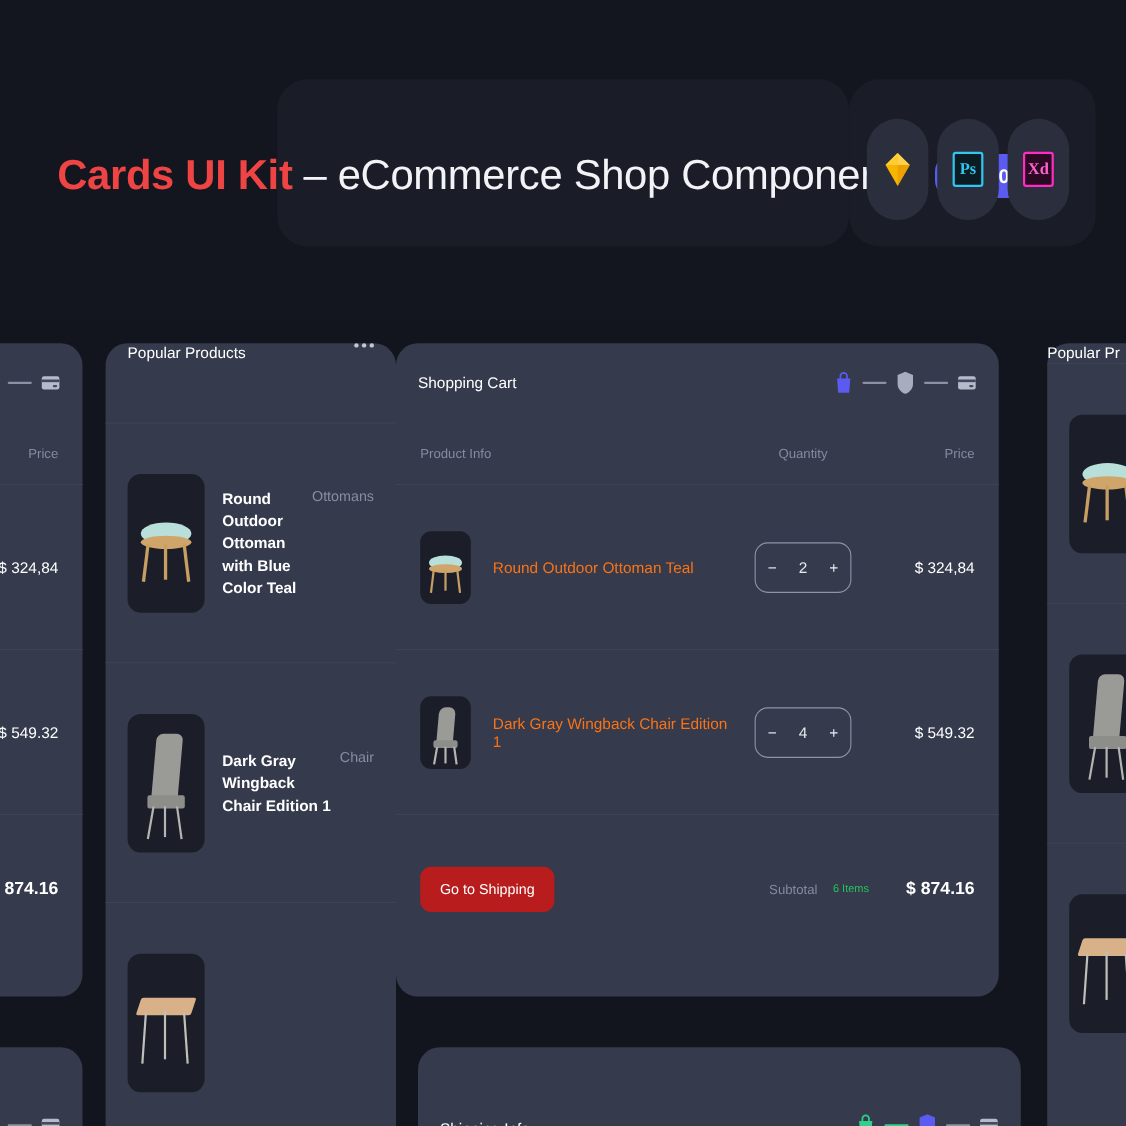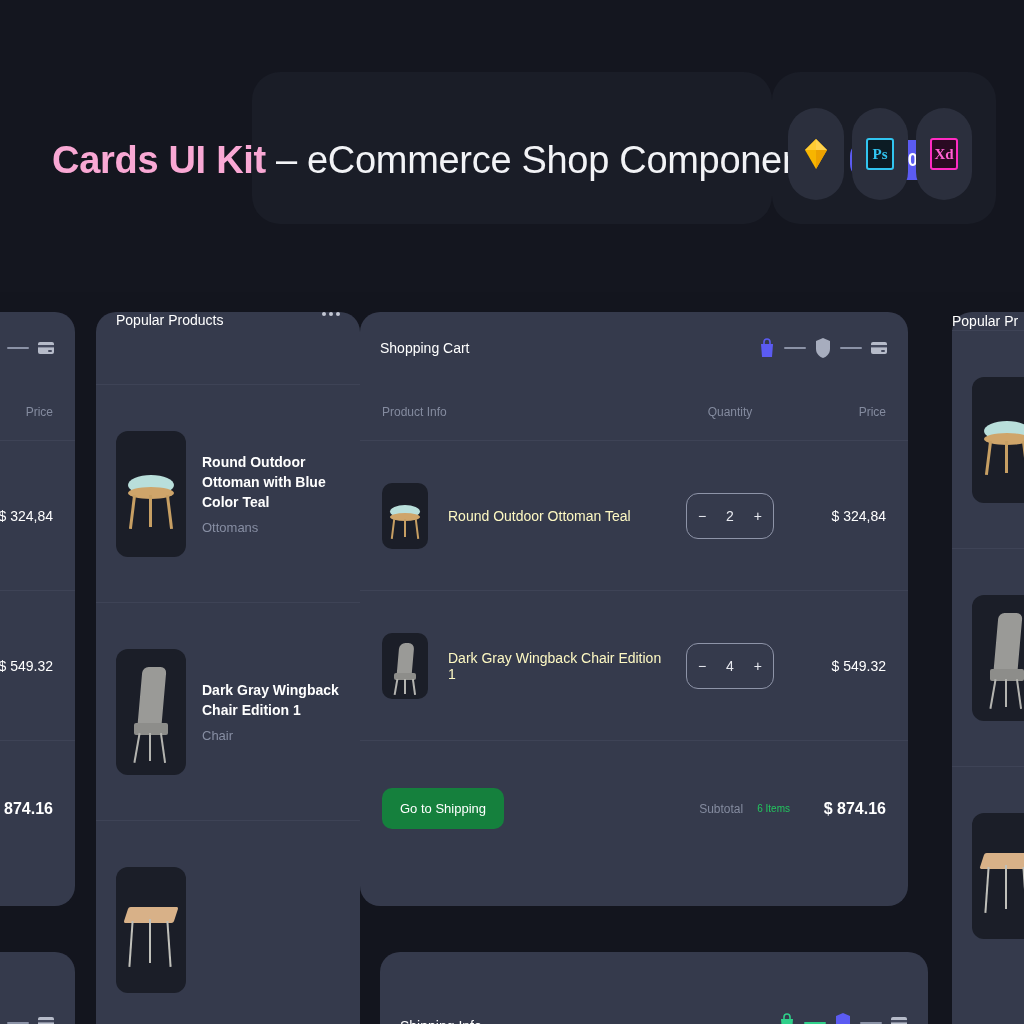--- a/index.html
+++ b/index.html
@@ -19,21 +19,21 @@
   }
   .icon-panel {
     position: absolute; left: 772px; top: 72px; width: 224px; height: 152px;
     background: #1a1d27; border-radius: 28px;
   }
   .title-row {
     position: absolute; left: 52px; top: 128px; height: 64px;
     display: flex; align-items: center; gap: 0px; z-index: 5;
   }
   .title-bold {
-    font-size: 38px; font-weight: bold; color: #f9a8d4;
+    font-size: 38px; font-weight: bold; color: #ef4444;
     letter-spacing: -0.3px; white-space: nowrap;
   }
   .title-light {
     font-size: 38px; font-weight: 300; color: #f2f3f6;
     letter-spacing: -0.3px; white-space: nowrap; margin-left: 10px;
   }
   .part-badge {
     margin-left: 18px; background: #5b5bf2; color: #fff;
     font-size: 18px; font-weight: bold; border-radius: 16px;
     padding: 11px 18px; white-space: nowrap; line-height: 1;
@@ -59,44 +59,44 @@
   .card { position: absolute; background: #353a4c; border-radius: 20px; }
   .card-title { font-size: 14px; color: #ffffff; font-weight: 500; }
   .dots { display: flex; gap: 3px; }
   .dots i { width: 4px; height: 4px; border-radius: 50%; background: #c3c7d4; display: block; }
 
   
   #popular-card { left: 96px; top: 312px; width: 264px; height: 760px; }
   #popular-card .pp-head { height: 72px; display: flex; align-items: flex-start; justify-content: space-between; padding: 0 20px; }
   .pp-row { display: flex; align-items: center; gap: 16px; padding: 18px 20px; height: 218px; border-top: 1px solid #3e4356; }
   .pp-thumb { width: 70px; height: 126px; border-radius: 12px; background: #1b1e28; flex: none; position: relative; overflow: hidden; }
-  .pp-text { display: flex; flex-direction: column; gap: 8px; }
+  .pp-text { display: flex; flex-direction: row; gap: 8px; }
   .pp-name { font-size: 14px; font-weight: bold; color: #ffffff; line-height: 1.45; }
   .pp-cat { font-size: 13px; color: #878ea3; }
 
   
   #cart-card { left: 360px; top: 312px; width: 548px; height: 594px; }
   .cart-head { height: 72px; display: flex; align-items: center; justify-content: space-between; padding: 0 20px; }
   .cart-cols { display: flex; align-items: center; height: 56px; padding: 0 22px; font-size: 12px; color: #848b9f; }
   .col-prod { flex: 1; }
   .col-qty { width: 120px; text-align: center; }
   .col-price { width: 96px; text-align: right; }
   .cart-row { display: flex; align-items: center; height: 150px; padding: 0 22px; border-top: 1px solid #3e4356; }
   .cart-thumb { width: 46px; height: 66px; border-radius: 10px; background: #1b1e28; flex: none; position: relative; overflow: hidden; }
-  .cart-name { font-size: 14px; color: #fef9c3; margin-left: 20px; flex: 1; }
+  .cart-name { font-size: 14px; color: #f97316; margin-left: 20px; flex: 1; }
   .stepper {
     width: 88px; height: 46px; border: 1px solid #8e94a8; border-radius: 12px;
     display: flex; align-items: center; justify-content: space-between; padding: 0 11px;
     font-size: 14px; color: #e8eaf0;
   }
   .qty-col { width: 120px; display: flex; justify-content: center; }
   .cart-price { width: 96px; text-align: right; font-size: 14px; color: #ffffff; }
   .cart-foot { display: flex; align-items: center; height: 136px; padding: 0 22px; border-top: 1px solid #3e4356; }
   .go-btn {
-    background: #15803d; color: #fff; border: none; border-radius: 10px;
+    background: #b91c1c; color: #fff; border: none; border-radius: 10px;
     font-size: 13px; font-weight: 500; padding: 13px 18px; cursor: pointer;
     font-family: "Liberation Sans", sans-serif;
   }
   .foot-spacer { flex: 1; }
   .sub-label { font-size: 12px; color: #848b9f; margin-right: 14px; }
   .sub-items { font-size: 10px; color: #22c55e; font-weight: normal; }
   .sub-total { width: 96px; text-align: right; font-size: 16px; color: #ffffff; font-weight: bold; }
 
   
   #shipping-card { left: 380px; top: 952px; width: 548px; height: 180px; }

